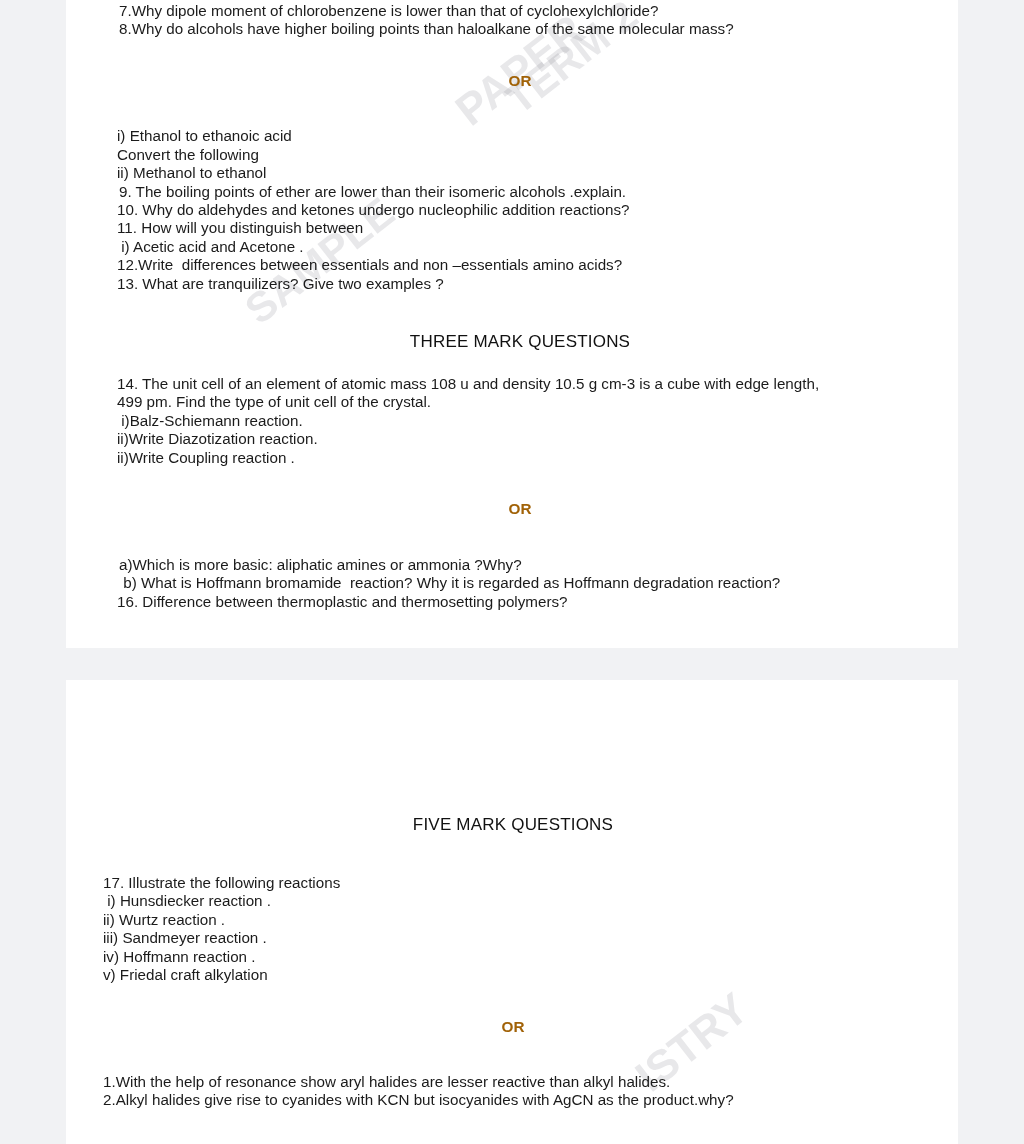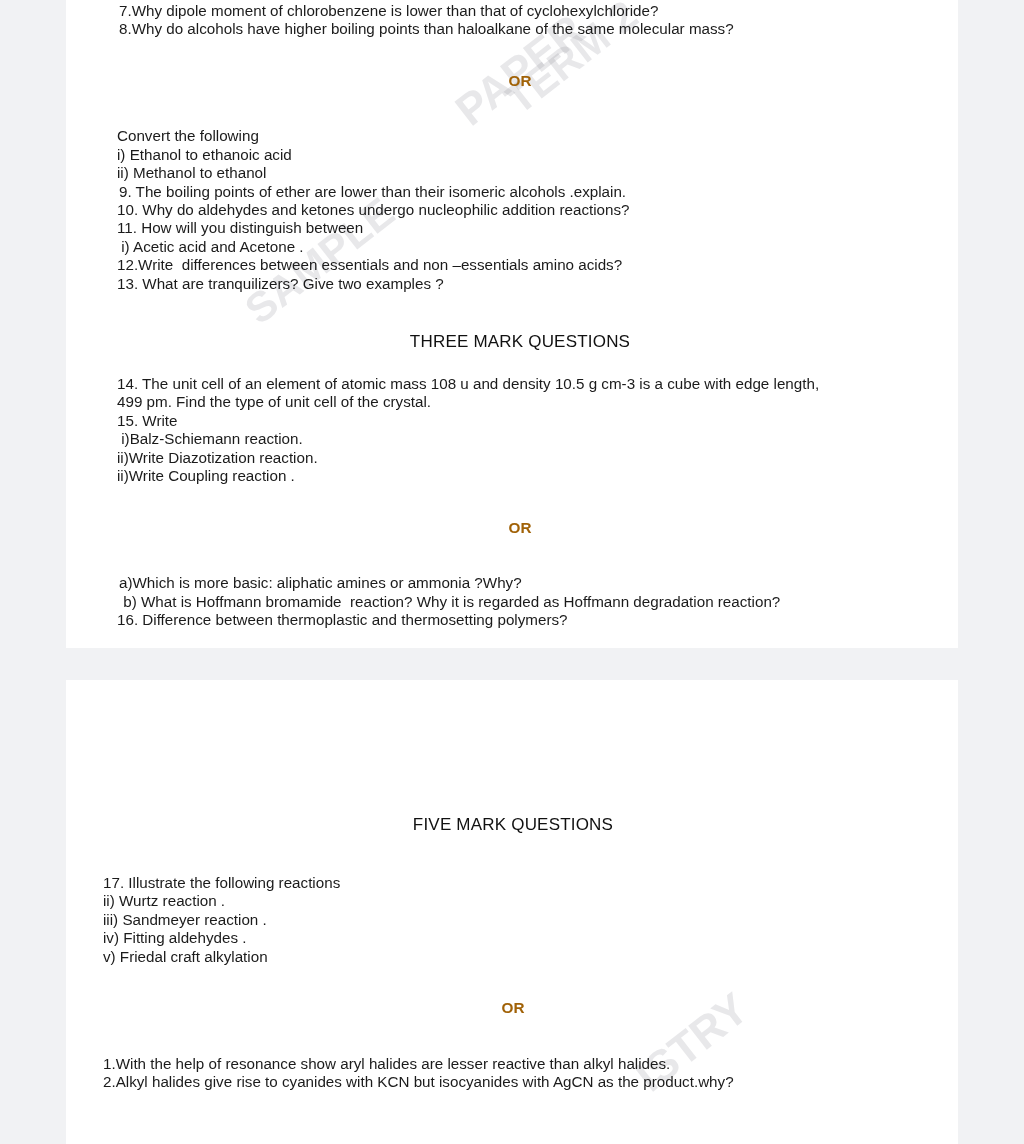--- a/index.html
+++ b/index.html
@@ -87,57 +87,57 @@
     <div class="wm wm-1">PAPER</div>
     <div class="wm wm-3">TERM 2</div>
     <div class="wm wm-2">SAMPLE</div>
 
     <div class="content" style="padding-top:36px;">
       <p class="line indent-0">7.Why dipole moment of chlorobenzene is lower than that of cyclohexylchloride?</p>
       <p class="line indent-0">8.Why do alcohols have higher boiling points than haloalkane of the same molecular mass?</p>
       <div class="spacer-18"></div>
       <p class="or">OR</p>
       <div class="spacer-22"></div>
+      <p class="line indent-1">i) Ethanol to ethanoic acid</p>
       <p class="line indent-1">Convert the following</p>
-      <p class="line indent-1">i) Ethanol to ethanoic acid</p>
       <p class="line indent-1">ii) Methanol to ethanol</p>
       <p class="line indent-0">9. The boiling points of ether are lower than their isomeric alcohols .explain.</p>
       <p class="line indent-1">10. Why do aldehydes and ketones undergo nucleophilic addition reactions?</p>
       <p class="line indent-1">11. How will you distinguish between</p>
       <p class="line indent-1"> i) Acetic acid and Acetone .</p>
       <p class="line indent-1">12.Write  differences between essentials and non –essentials amino acids?</p>
       <p class="line indent-1">13. What are tranquilizers? Give two examples ?</p>
       <div class="spacer-22"></div>
       <p class="section-head">THREE MARK QUESTIONS</p>
       <div class="spacer-6"></div>
       <p class="line indent-1">14. The unit cell of an element of atomic mass 108 u and density 10.5 g cm-3 is a cube with edge length,</p>
       <p class="line indent-1">499 pm. Find the type of unit cell of the crystal.</p>
-      <p class="line indent-1">15. Write</p>
       <p class="line indent-1"> i)Balz-Schiemann reaction.</p>
       <p class="line indent-1">ii)Write Diazotization reaction.</p>
       <p class="line indent-1">ii)Write Coupling reaction .</p>
       <div class="spacer-18"></div>
       <p class="or">OR</p>
       <div class="spacer-22"></div>
       <p class="line indent-0">a)Which is more basic: aliphatic amines or ammonia ?Why?</p>
       <p class="line indent-0"> b) What is Hoffmann bromamide  reaction? Why it is regarded as Hoffmann degradation reaction?</p>
       <p class="line indent-1">16. Difference between thermoplastic and thermosetting polymers?</p>
     </div>
   </div>
 
   <div class="page page-2">
     <div class="wm" style="left:560px; top:382px; font-size:44px;">ISTRY</div>
 
     <div class="content" style="padding-top:118px;padding-left:32px;">
       <p class="section-head">FIVE MARK QUESTIONS</p>
       <div class="spacer-22"></div>
       <p class="line indent-1">17. Illustrate the following reactions</p>
+      <p class="line indent-1"> i) Hunsdiecker reaction .</p>
       <p class="line indent-1">ii) Wurtz reaction .</p>
       <p class="line indent-1">iii) Sandmeyer reaction .</p>
-      <p class="line indent-1">iv) Fitting aldehydes .</p>
+      <p class="line indent-1">iv) Hoffmann reaction .</p>
       <p class="line indent-1">v) Friedal craft alkylation</p>
       <div class="spacer-18"></div>
       <p class="or">OR</p>
       <div class="spacer-22"></div>
       <p class="line indent-1">1.With the help of resonance show aryl halides are lesser reactive than alkyl halides.</p>
       <p class="line indent-1">2.Alkyl halides give rise to cyanides with KCN but isocyanides with AgCN as the product.why?</p>
     </div>
   </div>
 
 </div>

